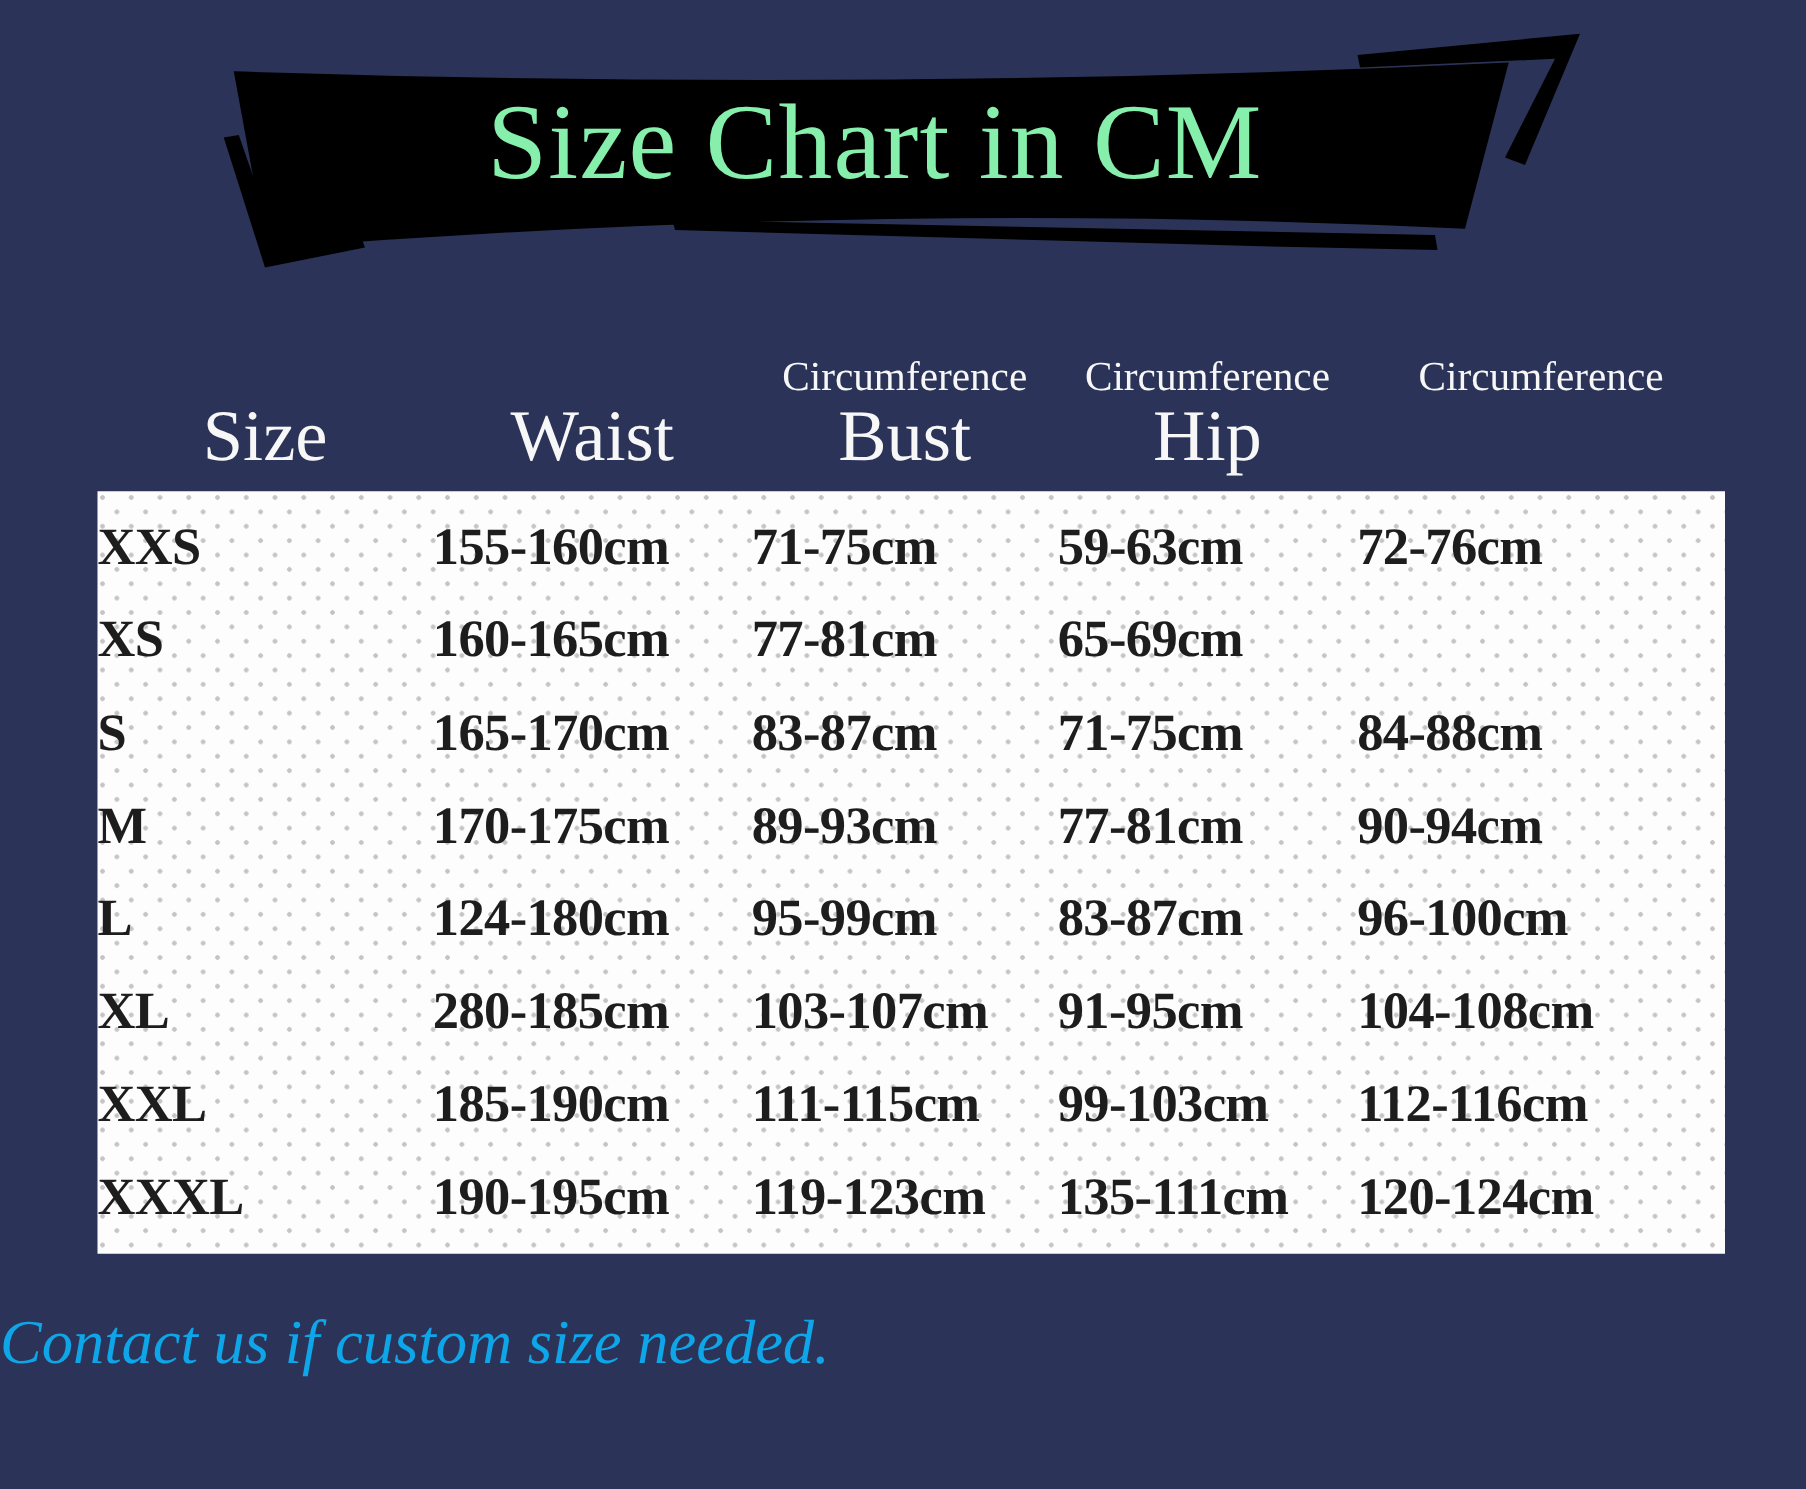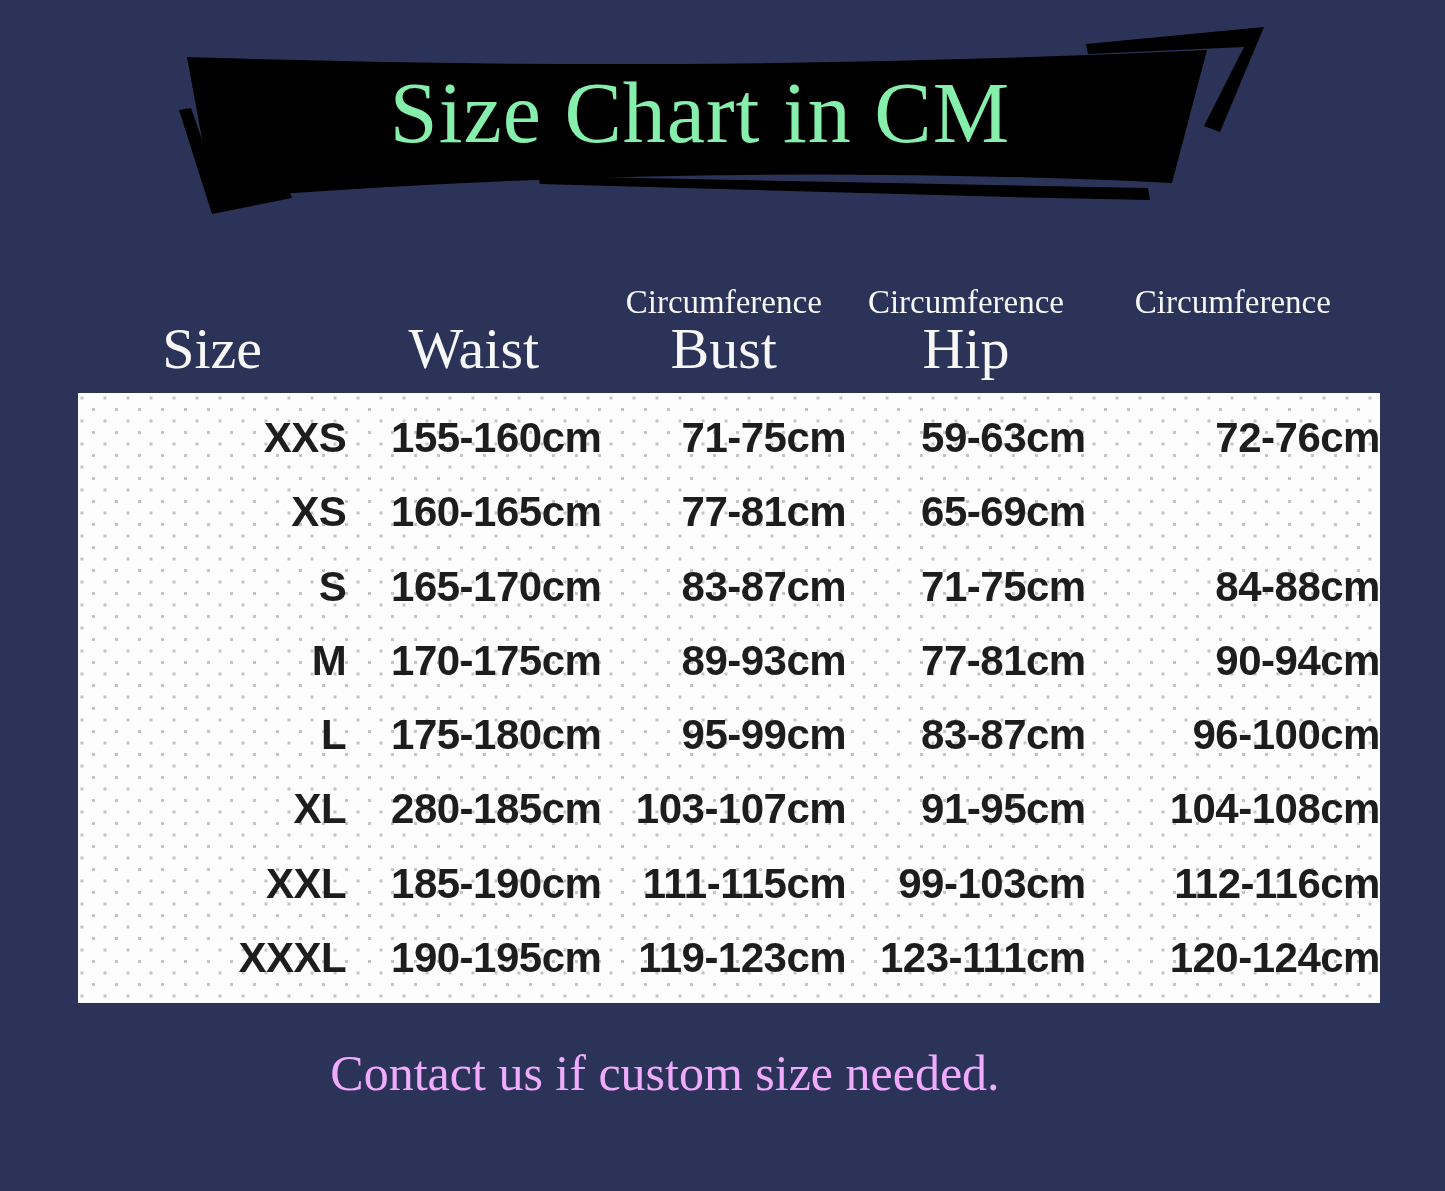--- a/index.html
+++ b/index.html
@@ -43,32 +43,33 @@
       radial-gradient(circle, #c4c4c4 1.7px, rgba(0,0,0,0) 1.9px);
     background-size:23px 23px, 23px 23px;
     background-position:4px 5px, 15.5px 16.5px;
     display:flex; flex-direction:column; justify-content:space-around;
     padding:8px 0; box-sizing:border-box;
   }
   .trow {
     display:grid;
     grid-template-columns:20.6% 19.6% 18.8% 18.4% 22.6%;
     align-items:center;
-    font-family:Liberation Sans, sans-serif;
+    font-family:Liberation Serif, serif;
     font-size:42px; font-weight:600; letter-spacing:-0.5px;
-    color:#1d1d1d; text-align:right;
+    color:#1d1d1d; text-align:left;
   }
   .cell { white-space:nowrap; }
 
   
   .footer-note {
     position:absolute; left:0; top:1044px; width:1330px;
-    text-align:center;
-    font-size:50px; color:#f0abfc;
+    text-align:left;
+    font-size:50px; color:#0ea5e9;
     white-space:nowrap;
+    font-style:italic;
   }
 </style>
 </head>
 <body>
 
 <div class="stage">
 
   <svg class="banner-svg" width="1445" height="260" viewBox="0 0 1445 260" aria-hidden="true">
     <path fill="#000000" d="M187,57 Q700,74 1207,50 L1172,183 Q700,160 213,199 Z"></path>
     <path fill="#000000" d="M1086,44 L1264,27 L1220,132 L1204,126 L1244,47 L1088,54 Z"></path>
@@ -120,21 +121,21 @@
     <div class="trow">
       <div class="cell">M</div>
       <div class="cell">170-175cm</div>
       <div class="cell">89-93cm</div>
       <div class="cell">77-81cm</div>
       <div class="cell">90-94cm</div>
     </div>
 
     <div class="trow">
       <div class="cell">L</div>
-      <div class="cell">175-180cm</div>
+      <div class="cell">124-180cm</div>
       <div class="cell">95-99cm</div>
       <div class="cell">83-87cm</div>
       <div class="cell">96-100cm</div>
     </div>
 
     <div class="trow">
       <div class="cell">XL</div>
       <div class="cell">280-185cm</div>
       <div class="cell">103-107cm</div>
       <div class="cell">91-95cm</div>
@@ -146,21 +147,21 @@
       <div class="cell">185-190cm</div>
       <div class="cell">111-115cm</div>
       <div class="cell">99-103cm</div>
       <div class="cell">112-116cm</div>
     </div>
 
     <div class="trow">
       <div class="cell">XXXL</div>
       <div class="cell">190-195cm</div>
       <div class="cell">119-123cm</div>
-      <div class="cell">123-111cm</div>
+      <div class="cell">135-111cm</div>
       <div class="cell">120-124cm</div>
     </div>
 
   </div>
 
   <div class="footer-note">Contact us if custom size needed.</div>
 
 </div>
 
 </body></html>

